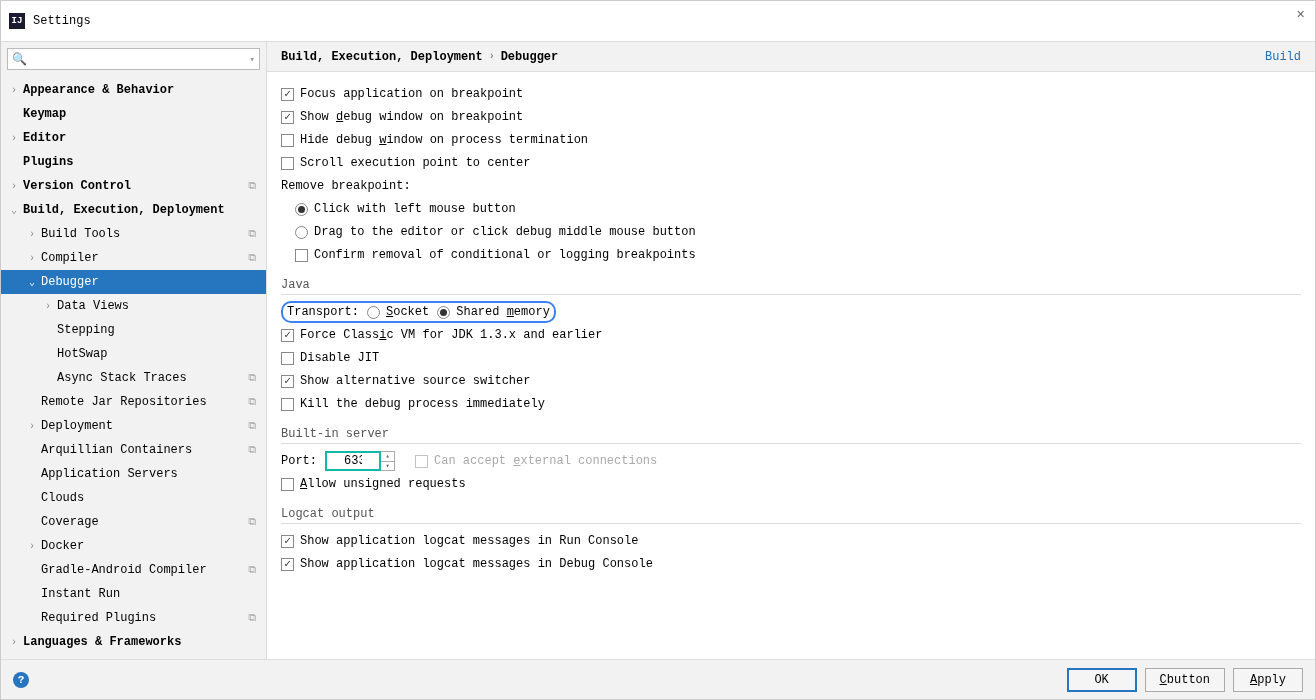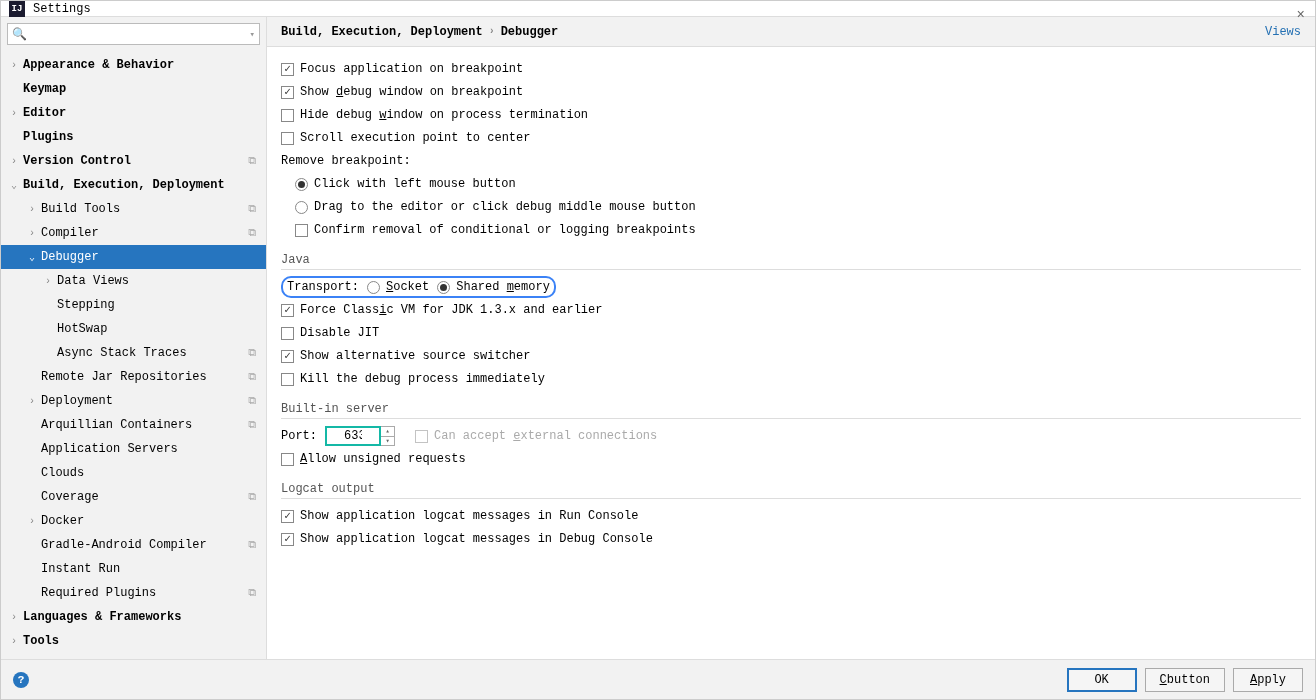--- a/index.html
+++ b/index.html
@@ -1,18 +1,18 @@
 <!DOCTYPE html>
 <html><head>
 <meta charset="utf-8">
 <style>
 * { box-sizing: border-box; margin: 0; padding: 0; }
 body { font-family: "Consolas", "Courier New", monospace; font-size: 12px; color: #000; background: #fff; overflow: hidden; }
 .window { width: 1316px; height: 700px; display: flex; flex-direction: column; border: 1px solid #ccc; }
-.titlebar { height: 16px; background: #fff; display: flex; align-items: center; padding: 0 8px; border-bottom: 1px solid #ddd; position: relative; }
+.titlebar { height: 41px; background: #fff; display: flex; align-items: center; padding: 0 8px; border-bottom: 1px solid #ddd; position: relative; }
 .titlebar .app-icon { width: 16px; height: 16px; background: #1b1b2f; margin-right: 8px; display: flex; align-items: center; justify-content: center; color: #fff; font-size: 9px; font-weight: bold; }
 .titlebar .close-x { position: absolute; right: 10px; top: 6px; font-size: 14px; color: #666; cursor: pointer; }
 .body { flex: 1; display: flex; overflow: hidden; }
 .sidebar { width: 266px; background: #f2f2f2; border-right: 1px solid #ddd; display: flex; flex-direction: column; }
 .search-wrap { padding: 6px; }
 .search-box { width: 100%; height: 22px; border: 1px solid #bbb; background: #fff; display: flex; align-items: center; padding: 0 4px; }
 .search-box input { border: none; outline: none; flex: 1; font-family: inherit; font-size: 12px; }
 .search-box .mag { color: #999; margin-right: 2px; }
 .search-box .drop { color: #999; font-size: 9px; }
 .tree { flex: 1; overflow-y: auto; padding-top: 2px; }
@@ -179,21 +179,21 @@
             <span class="arrow">›</span>
             <span class="lbl">Tools</span>
           </div>
         </div>
     </div>
     <div class="content">
       <div class="breadcrumb">
         <span>Build, Execution, Deployment</span>
         <span class="bc-sep">›</span>
         <span>Debugger</span>
-        <span class="reset">Views</span>
+        <span class="reset">Build</span>
       </div>
       <div class="panel">
 
         <div class="row">
             <span class="check on"></span>
             <span>Focus application on breakpoint</span>
           </div>
 
         <div class="row">
             <span class="check on"></span>

